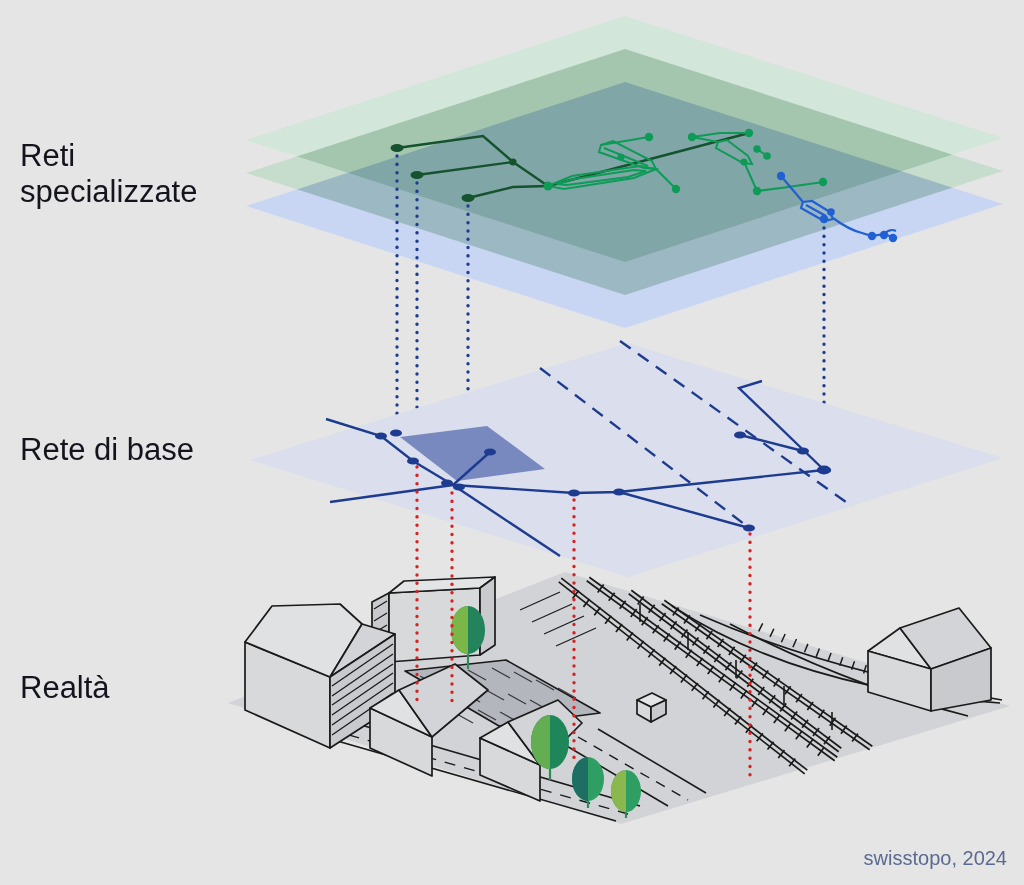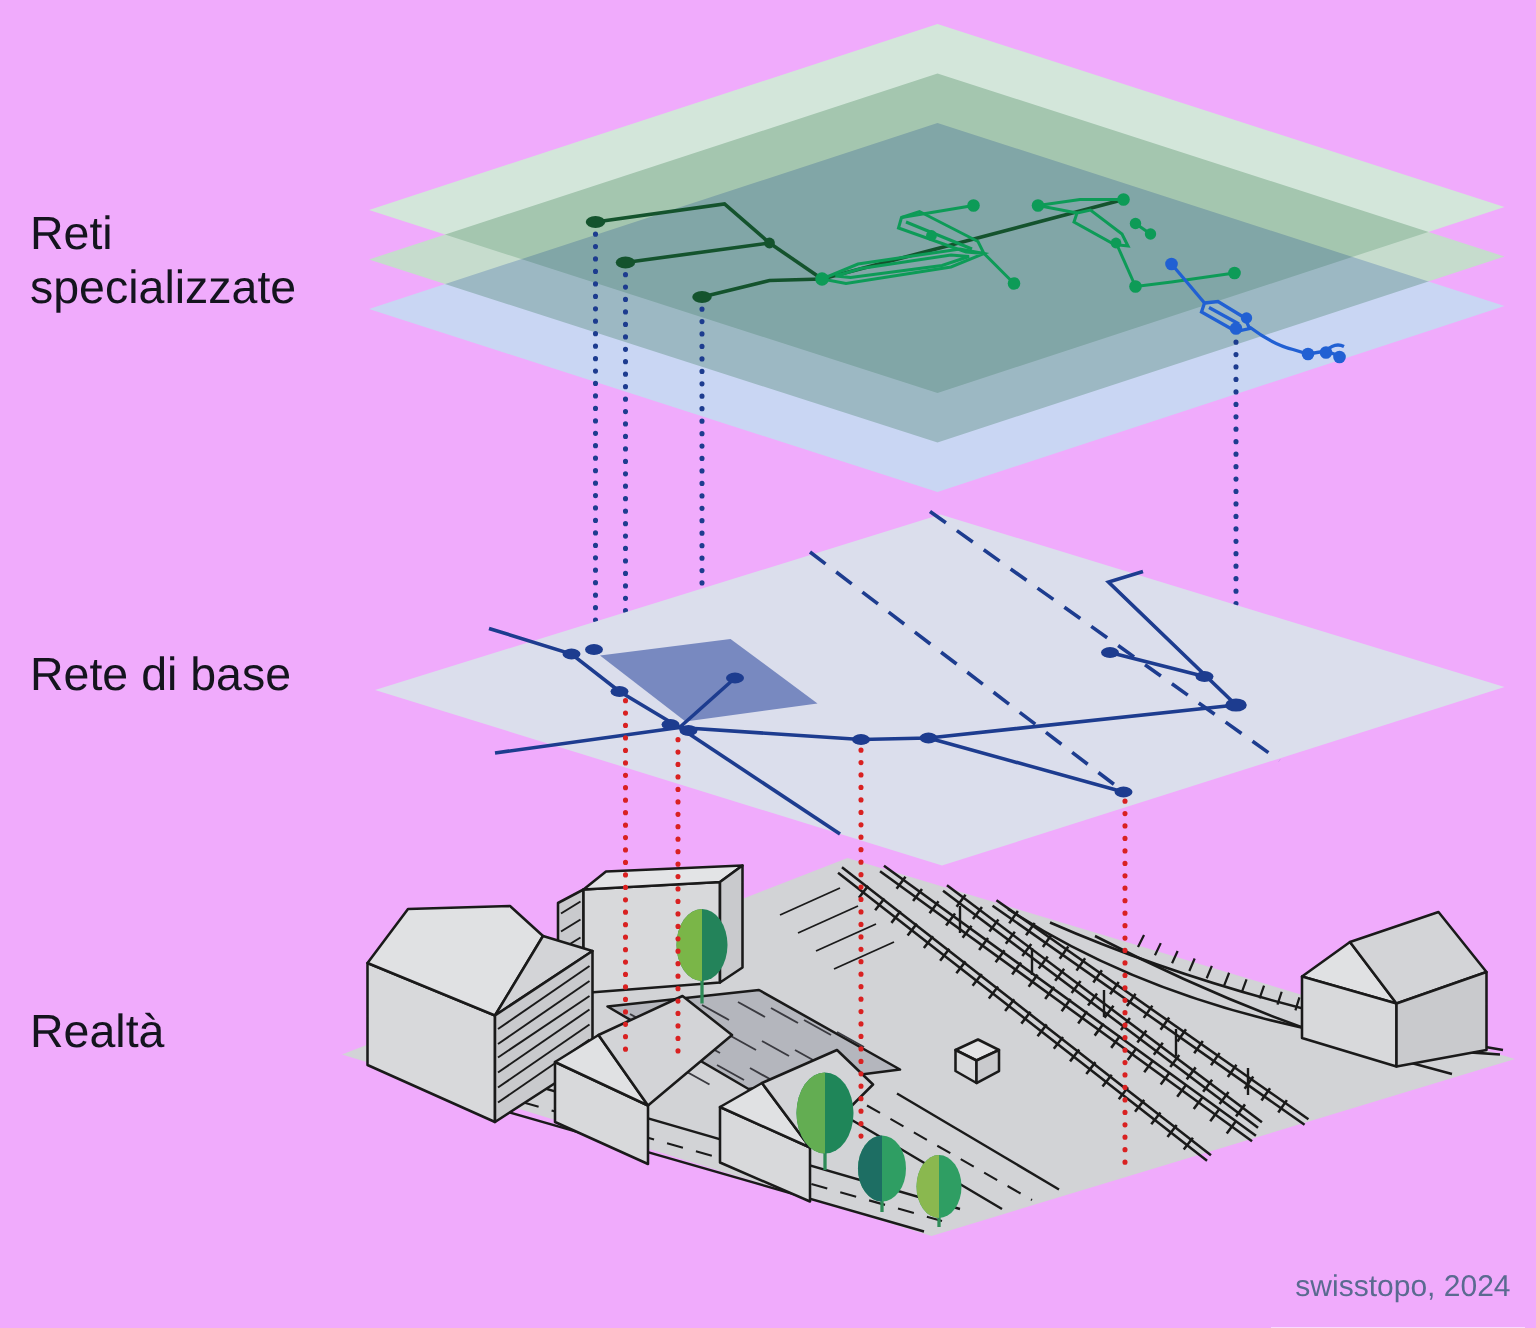--- a/index.html
+++ b/index.html
@@ -1,16 +1,16 @@
 <!DOCTYPE html>
 <html><head>
 <meta charset="utf-8">
 <style>
   html,body{margin:0;padding:0;background:#ffffff;}
-  #stage{position:relative;width:1024px;height:885px;background:#f0abfc;overflow:hidden;
+  #stage{position:relative;width:1024px;height:885px;background:#e5e5e5;overflow:hidden;
          font-family:"Liberation Sans",sans-serif;}
   #diagram{position:absolute;left:0;top:0;}
   .lvl-label{position:absolute;left:20px;width:190px;color:#14141e;
              font-size:31px;line-height:36px;font-weight:400;}
   #label-specialized{top:138px;}
   #label-base{top:432px;}
   #label-reality{top:670px;}
   #attribution{position:absolute;right:17px;top:847px;color:#5a6a90;font-size:20px;}
   .blend{mix-blend-mode:multiply;}
 </style>

